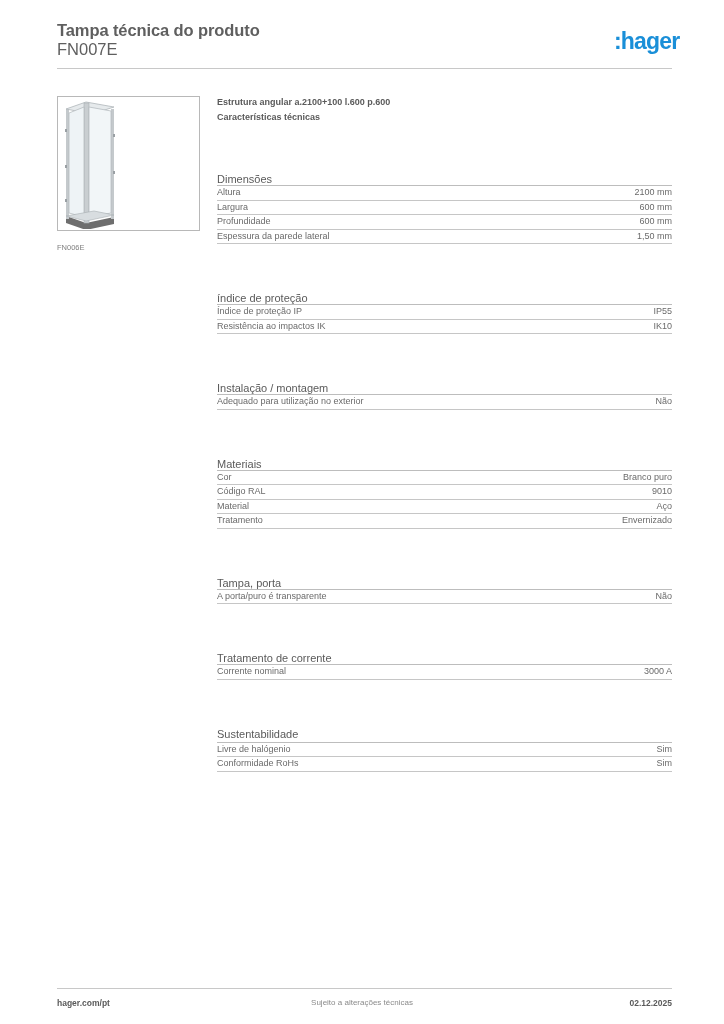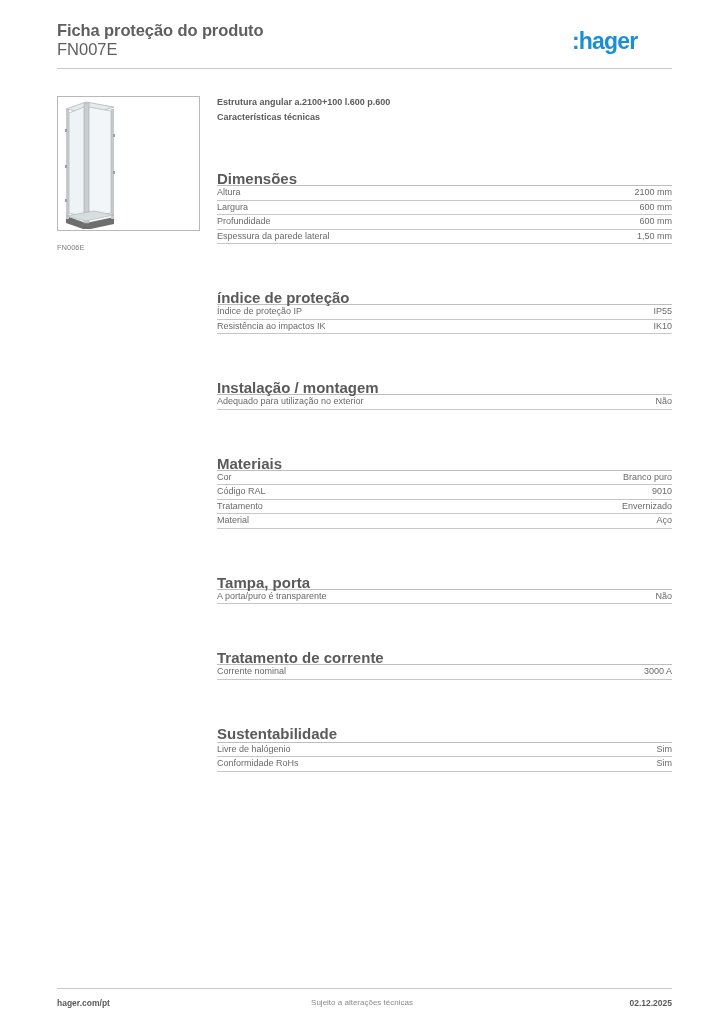--- a/index.html
+++ b/index.html
@@ -13,21 +13,21 @@
     
     .header-title {
       position: absolute; left: 57px; top: 21px;
       font-size: 16.5px; font-weight: bold; color: #5f5f5f; letter-spacing: -0.1px;
     }
     .header-sub {
       position: absolute; left: 57px; top: 40px;
       font-size: 16.5px; color: #5f5f5f;
     }
     .logo {
-      position: absolute; left: 572px; top: 27px;
+      position: absolute; left: 614px; top: 27px;
       font-size: 23px; font-weight: bold; color: #1a8fd8; letter-spacing: -0.8px;
       line-height: 28px;
     }
     .header-rule {
       position: absolute; left: 57px; top: 68px; width: 615px; height: 1px;
       background: #c8c8c8;
     }
 
     
     .image-box {
@@ -45,21 +45,21 @@
     .product-name {
       font-size: 9px; font-weight: bold; color: #5a5a5a; height: 14px; line-height: 12px;
     }
     .tech-heading {
       margin-top: 1px;
       font-size: 9px; font-weight: bold; color: #5a5a5a; height: 14px; line-height: 12px;
     }
     .section { margin-top: 12px; }
     .section:first-of-type { margin-top: 12px; }
     .section-title {
-      font-size: 15px; font-weight: bold; color: #5a5a5a;
+      font-size: 11px; font-weight: normal; color: #5a5a5a;
       height: 13px; line-height: 12px;
       border-bottom: 1px solid #bdbdbd;
       margin-top: 48px;
     }
     .row {
       display: flex; justify-content: space-between; align-items: center;
       height: 14.5px; line-height: 13px;
       border-bottom: 1px solid #c6c6c6;
       font-size: 9px; color: #6a6a6a;
     }
@@ -82,21 +82,21 @@
     .footer-right {
       position: absolute; right: 52px; top: 998px;
       font-size: 8.5px; font-weight: bold; color: #5a5a5a;
     }
   </style>
 </head>
 <body>
 
 <div class="page">
 
-  <div class="header-title">Ficha proteção do produto</div>
+  <div class="header-title">Tampa técnica do produto</div>
   <div class="header-sub">FN007E</div>
   <div class="logo">:hager</div>
   <div class="header-rule"></div>
 
   <div class="image-box">
     <svg width="60" height="130" viewBox="0 0 60 130">
 
       <polygon points="4,117 24,124 52,118 52,125 24,131 4,124" fill="#6e6e6e"></polygon>
 
       <rect x="4" y="10" width="3" height="110" fill="#c4c9cc"></rect>
@@ -168,26 +168,26 @@
       <div class="section-title">Materiais</div>
       <div class="row">
           <span class="label">Cor</span>
           <span class="value">Branco puro</span>
         </div>
       <div class="row">
           <span class="label">Código RAL</span>
           <span class="value">9010</span>
         </div>
       <div class="row">
+          <span class="label">Material</span>
+          <span class="value">Aço</span>
+        </div>
+      <div class="row">
           <span class="label">Tratamento</span>
           <span class="value">Envernizado</span>
-        </div>
-      <div class="row">
-          <span class="label">Material</span>
-          <span class="value">Aço</span>
         </div>
     </div>
 
     <div class="section">
       <div class="section-title">Tampa, porta</div>
       <div class="row">
           <span class="label">A porta/puro é transparente</span>
           <span class="value">Não</span>
         </div>
     </div>

